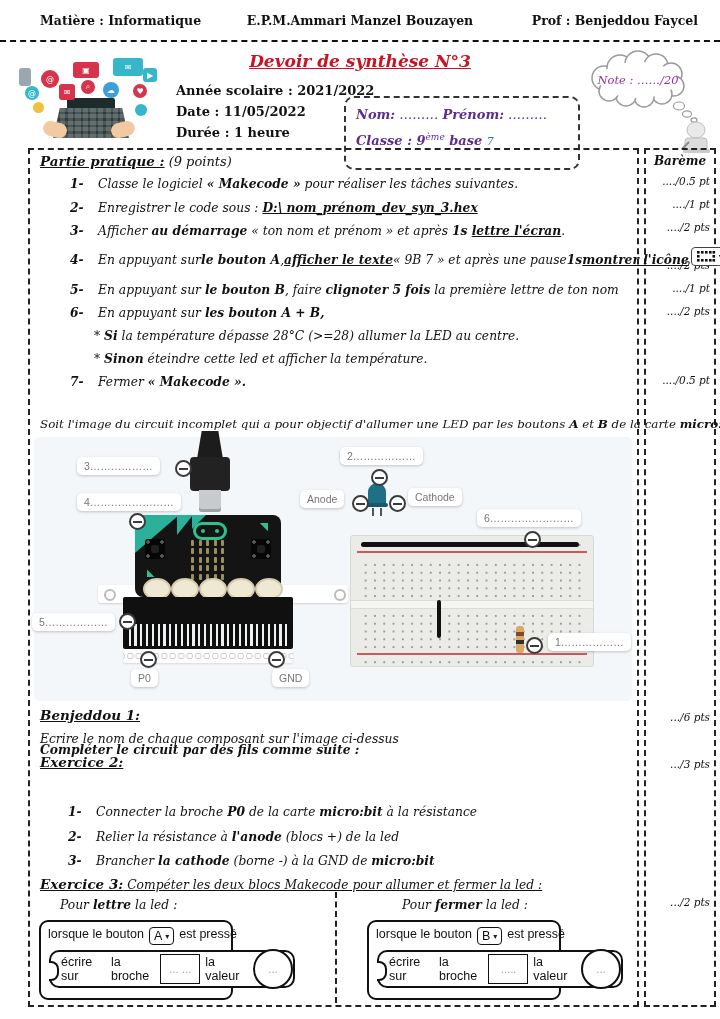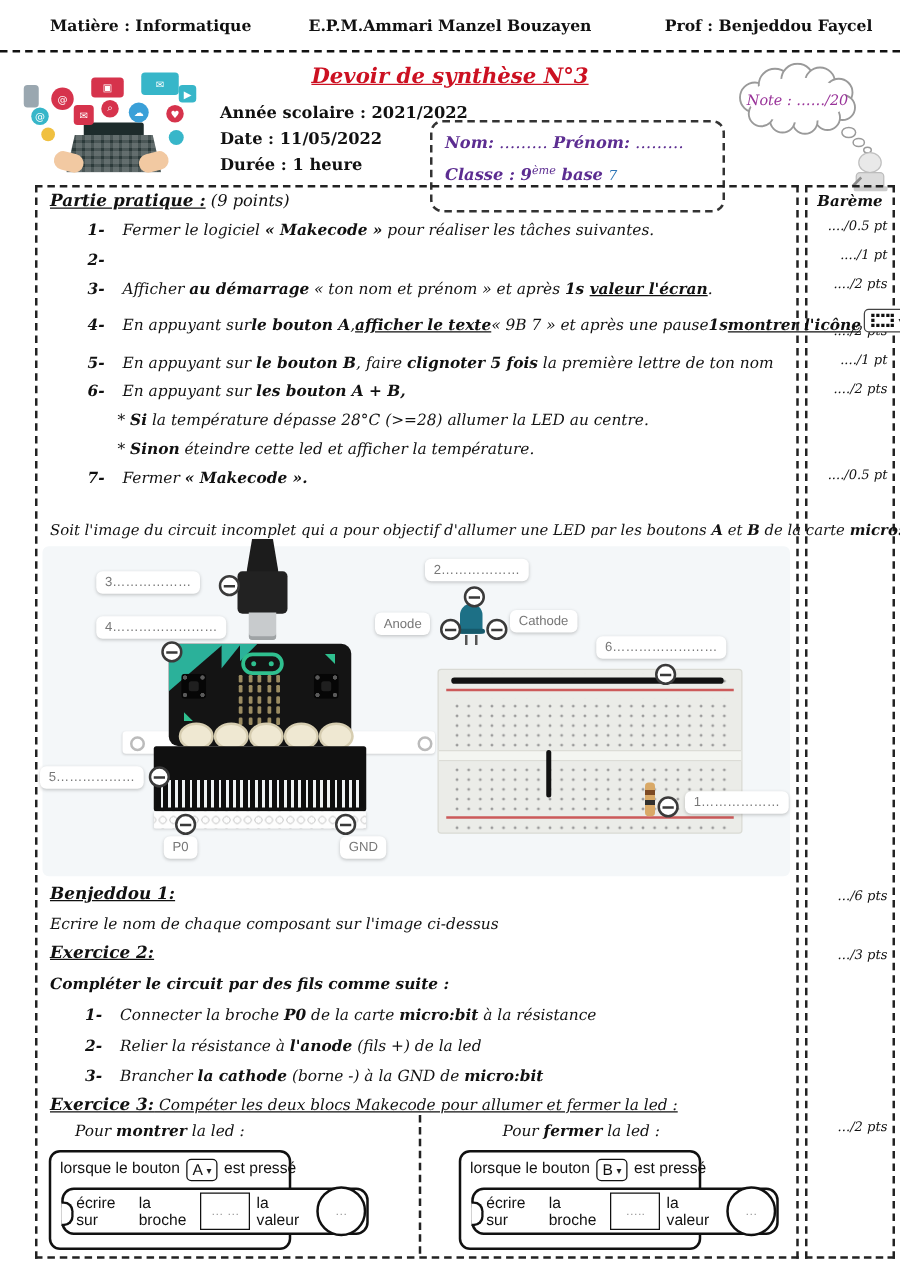--- a/index.html
+++ b/index.html
@@ -197,26 +197,27 @@
     <div class="bval" style="top:561px">.../6 pts</div>
     <div class="bval" style="top:608px">.../3 pts</div>
     <div class="bval" style="top:746px">.../2 pts</div>
   </div>
 
   <div class="mainbox">
 
     <div class="row" style="left:10px;top:3px"><span class="h1">Partie pratique :</span><span class="pts"> (9 points)</span></div>
 
     <span class="num" style="left:40px;top:26px">1-</span>
-    <div class="row" style="left:68px;top:26px"><span>Fermer le logiciel </span><b>« Makecode »</b><span> pour réaliser les tâches suivantes.</span></div>
+    <div class="row" style="left:68px;top:26px"><span>Classe le logiciel </span><b>« Makecode »</b><span> pour réaliser les tâches suivantes.</span></div>
 
     <span class="num" style="left:40px;top:50px">2-</span>
+    <div class="row" style="left:68px;top:50px"><span>Enregistrer le code sous : </span><b class="ul">D:\ nom_prénom_dev_syn_3.hex</b></div>
 
     <span class="num" style="left:40px;top:73px">3-</span>
-    <div class="row" style="left:68px;top:73px"><span>Afficher </span><b>au démarrage</b><span> « ton nom et prénom » et après </span><b>1s </b><b class="ul">valeur l'écran</b><span>.</span></div>
+    <div class="row" style="left:68px;top:73px"><span>Afficher </span><b>au démarrage</b><span> « ton nom et prénom » et après </span><b>1s </b><b class="ul">lettre l'écran</b><span>.</span></div>
 
     <span class="num" style="left:40px;top:102px">4-</span>
     <div class="row" style="left:68px;top:96px;display:flex;align-items:center">
         <span style="margin-top:6px">En appuyant sur </span>
         <b style="margin-top:6px">le bouton A</b>
         <span style="margin-top:6px">, </span>
         <b class="ul" style="margin-top:6px">afficher le texte</b>
         <span style="margin-top:6px"> « 9B 7 » et après une pause </span>
         <b style="margin-top:6px">1s </b>
         <b class="ul" style="margin-top:6px">montrer l'icône</b>
@@ -348,36 +349,36 @@
       </div>
       <span class="minus" style="left:490px;top:94px"></span>
       <span class="minus" style="left:492px;top:200px"></span>
       <div class="clabel" style="left:514px;top:196px">1………………</div>
     </div>
 
     <div class="row" style="left:10px;top:557px"><span class="h1">Benjeddou 1:</span></div>
     <div class="row" style="left:10px;top:582px">Ecrire le nom de chaque composant sur l'image ci-dessus</div>
 
     <div class="row" style="left:10px;top:604px"><span class="h1">Exercice 2:</span></div>
-    <div class="row" style="left:10px;top:629px;font-weight:bold">Compléter le circuit par des fils comme suite :</div>
+    <div class="row" style="left:10px;top:592px;font-weight:bold">Compléter le circuit par des fils comme suite :</div>
 
     <span class="num" style="left:38px;top:654px">1-</span>
     <div class="row" style="left:66px;top:654px"><span>Connecter la broche </span><b>P0</b><span> de la carte </span><b>micro:bit</b><span> à la résistance</span></div>
 
     <span class="num" style="left:38px;top:679px">2-</span>
-    <div class="row" style="left:66px;top:679px"><span>Relier la résistance à </span><b>l'anode</b><span> (fils +) de la led</span></div>
+    <div class="row" style="left:66px;top:679px"><span>Relier la résistance à </span><b>l'anode</b><span> (blocs +) de la led</span></div>
 
     <span class="num" style="left:38px;top:703px">3-</span>
     <div class="row" style="left:66px;top:703px"><span>Brancher </span><b>la cathode</b><span> (borne -) à la GND de </span><b>micro:bit</b></div>
 
     <div class="row" style="left:10px;top:726px"><span class="h1">Exercice 3:</span><span class="ul"> Compéter les deux blocs Makecode pour allumer et fermer la led :</span></div>
 
     <div class="divider" style="left:305px;top:742px;height:111px"></div>
 
-    <div class="row" style="left:30px;top:747px"><span>Pour </span><b>montrer</b><span> la led :</span></div>
+    <div class="row" style="left:30px;top:747px"><span>Pour </span><b>lettre</b><span> la led :</span></div>
     <div class="row" style="left:372px;top:747px"><span>Pour </span><b>fermer</b><span> la led :</span></div>
 
     <div class="mcblock mcfont" style="left:9px;top:770px">
       <div class="mchat"></div>
       <div class="mcrow1">
         <span>lorsque le bouton</span>
         <span class="mcdd">
             <span>A</span>
             <span class="caret">▾</span>
           </span>

